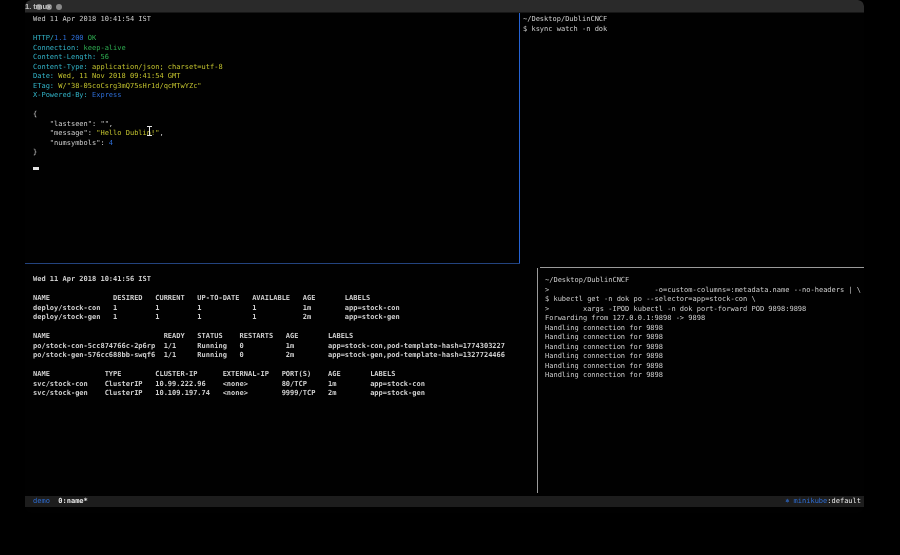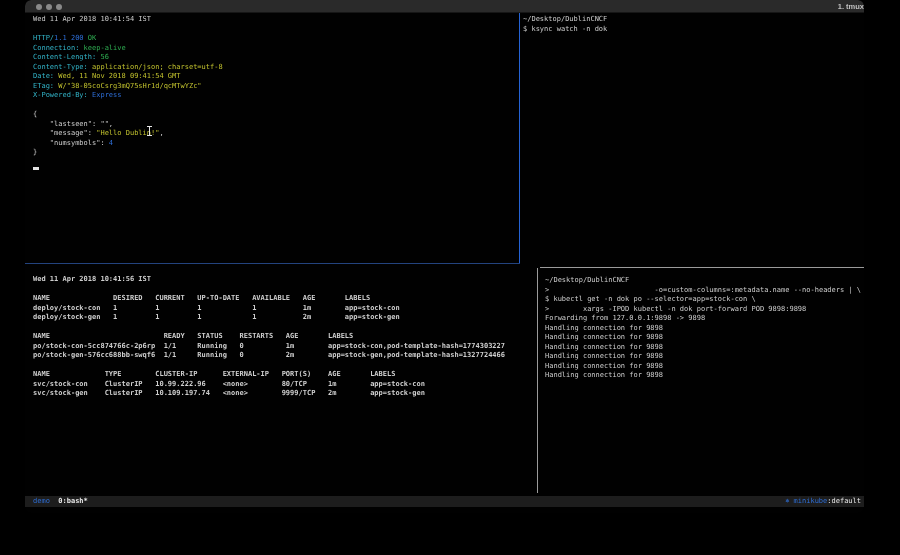--- a/index.html
+++ b/index.html
@@ -11,22 +11,22 @@
     background:#010101; border-radius:6px; overflow:hidden;
   }
   .titlebar {
     position:absolute; left:0; top:0; right:0; height:13px;
     background:#2a2a2a; border-bottom:1px solid #161616;
     border-radius:6px 6px 0 0;
   }
   .lights { position:absolute; left:11px; top:3.5px; display:flex; gap:4px; }
   .light { width:6px; height:6px; border-radius:50%; background:#8a8a8a; }
   .win-title {
-    position:absolute; left:0; right:0; top:0; height:13px;
-    text-align:right; line-height:13px; color:#c0c0c0;
+    position:absolute; left:0; right:16px; top:0; height:13px;
+    text-align:left; line-height:13px; color:#c0c0c0;
     font-family:"Liberation Sans", sans-serif; font-size:7.5px; font-weight:bold;
   }
 
   .pane { position:absolute; overflow:hidden; }
   .pane-top-left     { left:0;    top:13px;  width:494px; height:250px; padding:2px 0 0 8px; }
   .pane-top-right    { left:495px; top:13px; right:0;     height:250px; padding:2px 0 0 3px; }
   .pane-bottom-left  { left:0;    top:268px; width:512px; height:225px; padding:7px 0 0 8px;font-weight:bold; }
   .pane-bottom-right { left:513px; top:268px; right:0;    height:225px; padding:8px 0 0 7px; }
 
   .tline { height:9.5px; line-height:9.5px; font-size:7px; white-space:pre; color:#cfcfcf; }
@@ -134,17 +134,17 @@
 
   <div class="block-cursor"></div>
 
   <div class="ibeam">
     <div class="cap"></div>
       <div class="stem"></div>
       <div class="cap"></div>
   </div>
 
   <div class="statusbar">
-    <span class="status-left"><span class="s-session">demo</span><span>  </span><span class="s-tab">0:bash*</span></span>
+    <span class="status-left"><span class="s-session">demo</span><span>  </span><span class="s-tab">0:name*</span></span>
     <span class="status-right"><span class="s-helm">⎈</span><span class="s-ctx"> minikube</span><span class="s-suffix">:default</span></span>
   </div>
 
 </div>
 
 </body></html>

